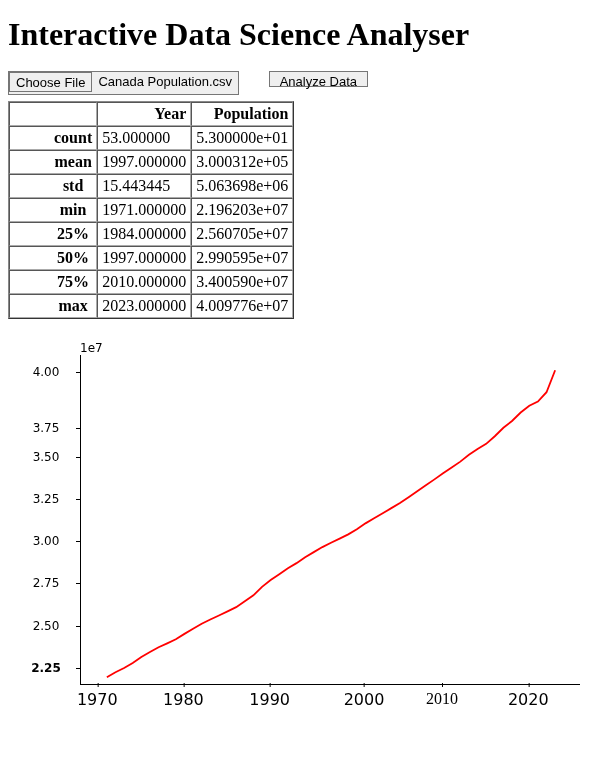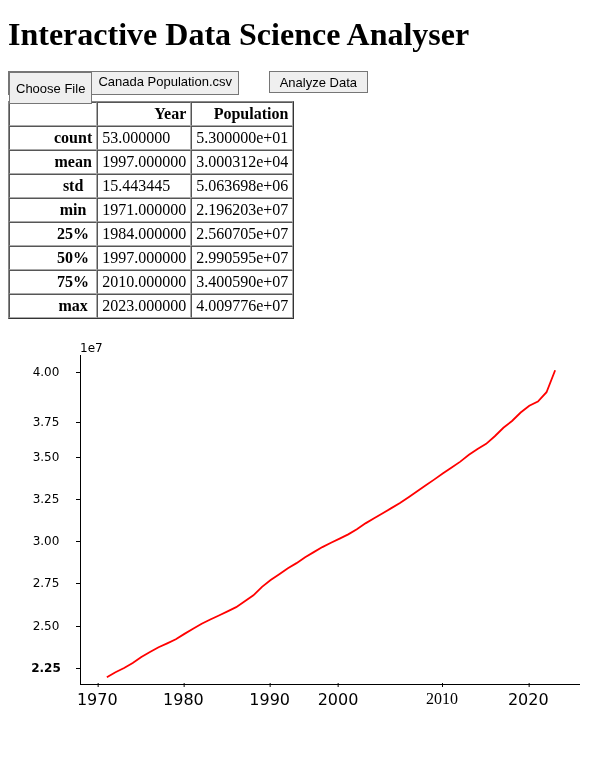--- a/index.html
+++ b/index.html
@@ -27,39 +27,39 @@
       height: 22px;
       vertical-align: top;
     }
     .file-picker button {
       font-family: Arial, sans-serif;
       font-size: 13px;
       border: 1px solid #767676;
       border-right: 1px solid #767676;
       background: #efefef;
       padding: 1px 6px;
-      height: 32px;
+      height: 20px;
       margin: 0;
       cursor: pointer;
       box-sizing: border-box;
     }
     .file-picker .filename {
       font-family: Arial, sans-serif;
       font-size: 13px;
       display: inline-block;
       padding: 2px 6px;
       vertical-align: top;
     }
     .analyze-btn {
       font-family: Arial, sans-serif;
       font-size: 13px;
       border: 1px solid #767676;
       background: #efefef;
       padding: 2px 10px;
-      height: 22px;
+      height: 16px;
       margin-left: 26px;
       cursor: pointer;
       vertical-align: top;
     }
     table.stats {
       border-collapse: separate;
       border-spacing: 0;
       border: 1px outset #888;
       font-size: 16px;
     }
@@ -172,21 +172,21 @@
   </thead>
   <tbody id="stats-body">
       <tr>
         <th class="rowhead">count</th>
         <td>53.000000</td>
         <td>5.300000e+01</td>
       </tr>
       <tr>
         <th class="rowhead">mean</th>
         <td>1997.000000</td>
-        <td>3.000312e+04</td>
+        <td>3.000312e+05</td>
       </tr>
       <tr>
         <th class="rowhead">std</th>
         <td>15.443445</td>
         <td>5.063698e+06</td>
       </tr>
       <tr>
         <th class="rowhead">min</th>
         <td>1971.000000</td>
         <td>2.196203e+07</td>
@@ -222,25 +222,25 @@
           <path d="M25.86,322.18 L34.48,317.31 L43.10,313.08 L51.72,308.00 L60.34,302.08 L68.97,297.00 L77.59,292.26 L86.21,288.37 L94.83,284.31 L103.45,278.89 L112.07,273.82 L120.69,268.74 L129.31,264.51 L137.93,260.50 L146.55,256.38 L155.17,252.15 L163.79,246.23 L172.41,240.31 L181.03,231.85 L189.66,225.08 L198.28,219.15 L206.90,213.23 L215.52,208.15 L224.14,202.23 L232.76,197.15 L241.38,192.08 L250.00,187.75 L258.62,183.62 L267.24,179.38 L275.86,174.31 L284.48,168.38 L293.10,163.31 L301.72,158.23 L310.34,153.15 L318.97,148.08 L327.59,142.15 L336.21,136.23 L344.83,130.31 L353.45,124.38 L362.07,118.36 L370.69,112.54 L379.31,106.62 L387.93,99.85 L396.55,93.92 L405.17,88.85 L413.79,81.23 L422.41,72.77 L431.03,66.00 L439.66,57.54 L448.28,50.77 L456.90,46.54 L465.52,37.23 L474.14,15.27 " fill="none" stroke="#ff0000" stroke-width="1.8"></path>
         </svg>
     </div>
     <div id="yticks">
         <div class="ytick" style="top: 313.077px; font-weight: bold;">2.25</div>
         <div class="ytick" style="top: 270.769px;">2.50</div>
         <div class="ytick" style="top: 228.462px;">2.75</div>
         <div class="ytick" style="top: 186.154px;">3.00</div>
         <div class="ytick" style="top: 143.846px;">3.25</div>
         <div class="ytick" style="top: 101.538px;">3.50</div>
-        <div class="ytick" style="top: 67px;">3.75</div>
+        <div class="ytick" style="top: 73px;">3.75</div>
         <div class="ytick" style="top: 16.9231px;">4.00</div>
       </div>
     <div id="xticks">
         <div class="xtick" style="left: 77.2414px;">1970</div>
         <div class="xtick" style="left: 163.448px;">1980</div>
         <div class="xtick" style="left: 249.655px;">1990</div>
-        <div class="xtick" style="left: 318px;">2000</div>
+        <div class="xtick" style="left: 344px;">2000</div>
         <div class="xtick" style="left: 422.069px; font-family: Liberation Serif, serif;">2010</div>
         <div class="xtick" style="left: 508.276px;">2020</div>
       </div>
   </div>
 </div>
 
 </body></html>

